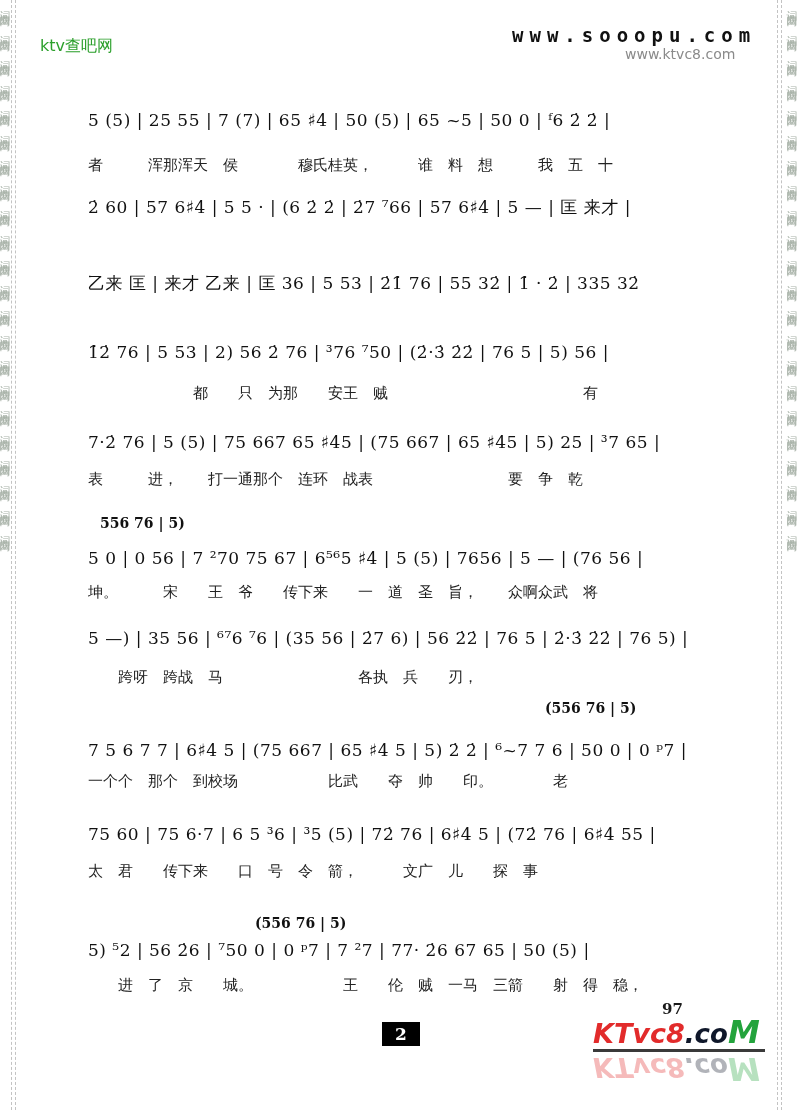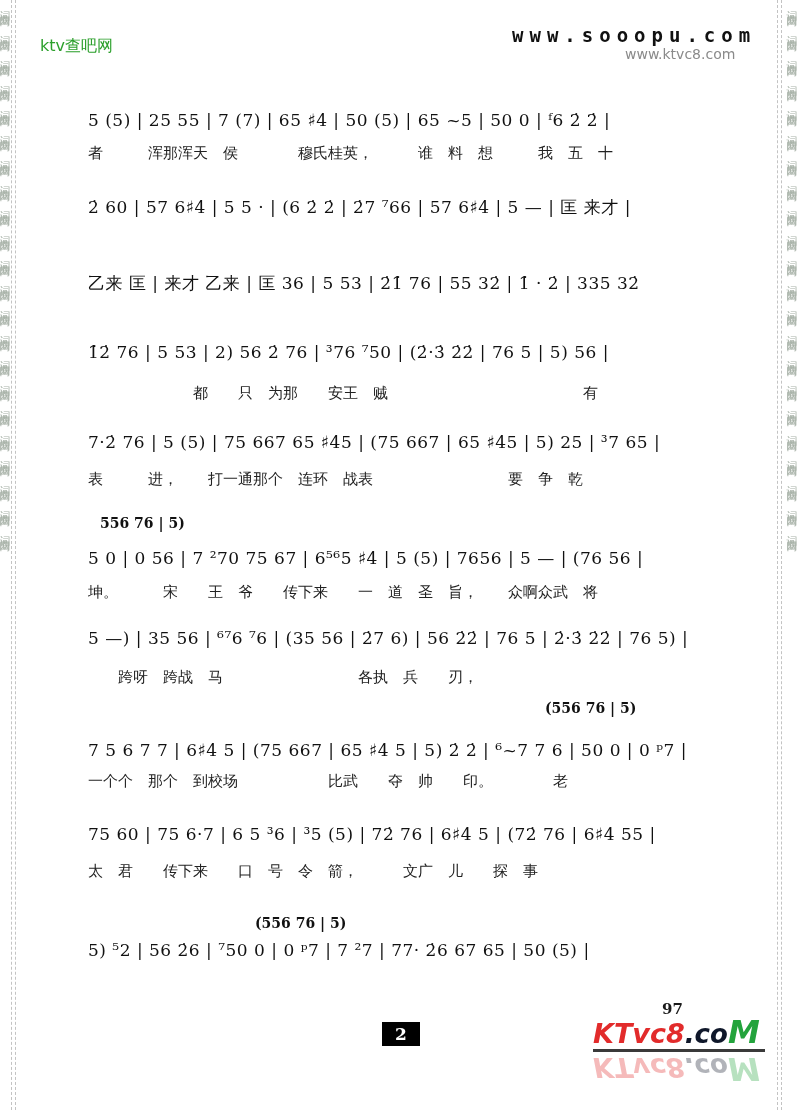--- a/index.html
+++ b/index.html
@@ -53,21 +53,21 @@
   <div class="edge r2"></div>
 
   <div class="wm left">词曲网 词曲网 词曲网 词曲网 词曲网 词曲网 词曲网 词曲网 词曲网 词曲网 词曲网 词曲网 词曲网 词曲网 词曲网 词曲网 词曲网 词曲网 词曲网 词曲网 词曲网 词曲网</div>
   <div class="wm right">词曲网 词曲网 词曲网 词曲网 词曲网 词曲网 词曲网 词曲网 词曲网 词曲网 词曲网 词曲网 词曲网 词曲网 词曲网 词曲网 词曲网 词曲网 词曲网 词曲网 词曲网 词曲网</div>
 
   <a class="site-link" href="#">ktv查吧网</a>
   <div class="url-main">www.sooopu.com</div>
   <div class="url-sub">www.ktvc8.com</div>
 
   <div class="notes" style="top:110px">5 (5) | 25 55 | 7 (7) | 65 ♯4 | 50 (5) | 65 ~5 | 50 0 | ᶠ6 2̇ 2̇ |</div>
-  <div class="lyrics" style="top:144px">者　　　浑那浑天　侯　　　　穆氏桂英，　　　谁　料　想　　　我　五　十</div>
+  <div class="lyrics" style="top:156px">者　　　浑那浑天　侯　　　　穆氏桂英，　　　谁　料　想　　　我　五　十</div>
 
   <div class="notes" style="top:196px">2̇ 60 | 57 6♯4 | 5 5 · | (6 2̇ 2̇ | 2̇7 ⁷66 | 57 6♯4 | 5 — | 匡 来才 |</div>
 
   <div class="notes" style="top:272px">乙来 匡 | 来才 乙来 | 匡 36 | 5 53 | 2̇1̇ 76 | 55 32̇ | 1̇ · 2̇ | 335 32̇</div>
 
   <div class="notes" style="top:342px">1̇2̇ 76 | 5 53 | 2) 56 2̇ 76 | ³76 ⁷50 | (2̇·3̇ 2̇2̇ | 76 5 | 5) 56 |</div>
   <div class="lyrics" style="top:384px">　　　　　　　都　　只　为那　　安王　贼　　　　　　　　　　　　　有</div>
 
   <div class="notes" style="top:432px">7·2̇ 76 | 5 (5) | 75 667 65 ♯45 | (75 667 | 65 ♯45 | 5) 25 | ³7 65 |</div>
   <div class="lyrics" style="top:470px">表　　　进，　　打一通那个　连环　战表　　　　　　　　　要　争　乾</div>
@@ -84,20 +84,21 @@
 
   <div class="notes" style="top:740px">7 5 6 7 7 | 6♯4 5 | (75 667 | 65 ♯4 5 | 5) 2̇ 2̇ | ⁶~7 7 6 | 50 0 | 0 ᵖ7 |</div>
   <div class="lyrics" style="top:772px">一个个　那个　到校场　　　　　　比武　　夺　帅　　印。　　　　老</div>
 
   <div class="notes" style="top:824px">75 60 | 75 6·7 | 6 5 ³6 | ³5 (5) | 72̇ 76 | 6♯4 5 | (72̇ 76 | 6♯4 55 |</div>
   <div class="lyrics" style="top:862px">太　君　　传下来　　口　号　令　箭，　　　文广　儿　　探　事</div>
 
   <div class="pickup" style="left:255px;top:915px">(556 76 | 5)</div>
 
   <div class="notes" style="top:940px">5) ⁵2 | 56 2̇6 | ⁷50 0 | 0 ᵖ7 | 7 ²7 | 77· 2̇6 67 65 | 50 (5) |</div>
+  <div class="lyrics" style="top:976px">　　进　了　京　　城。　　　　　　王　　伦　贼　一马　三箭　　射　得　稳，</div>
 
   <div class="pageno">97</div>
   <div class="page-marker">2</div>
 
   <div class="logo">
     <div class="logo-row"><span class="lg-red">KTvc8</span><span class="lg-green">.co</span><span class="lg-green-big">M</span></div>
     <div class="logo-rule"></div>
     <div class="logo-row logo-reflection"><span class="lg-red">KTvc8</span><span class="lg-green">.co</span><span class="lg-green-big">M</span></div>
   </div>
 

